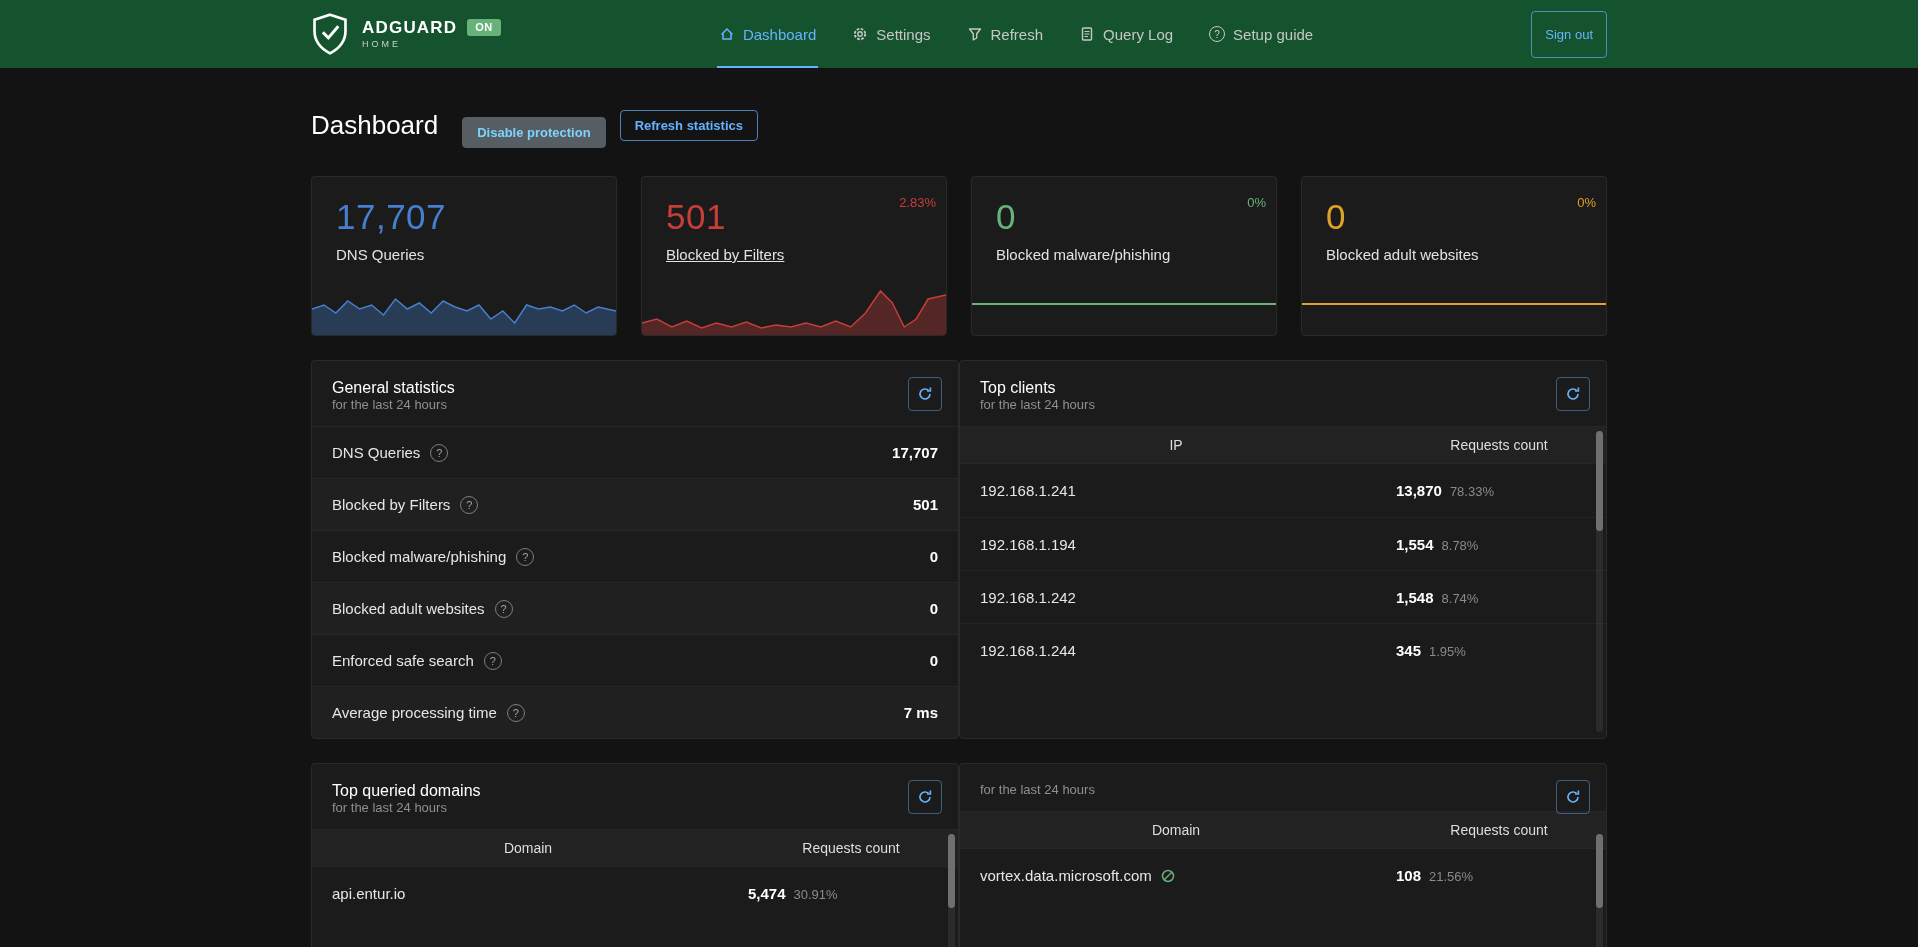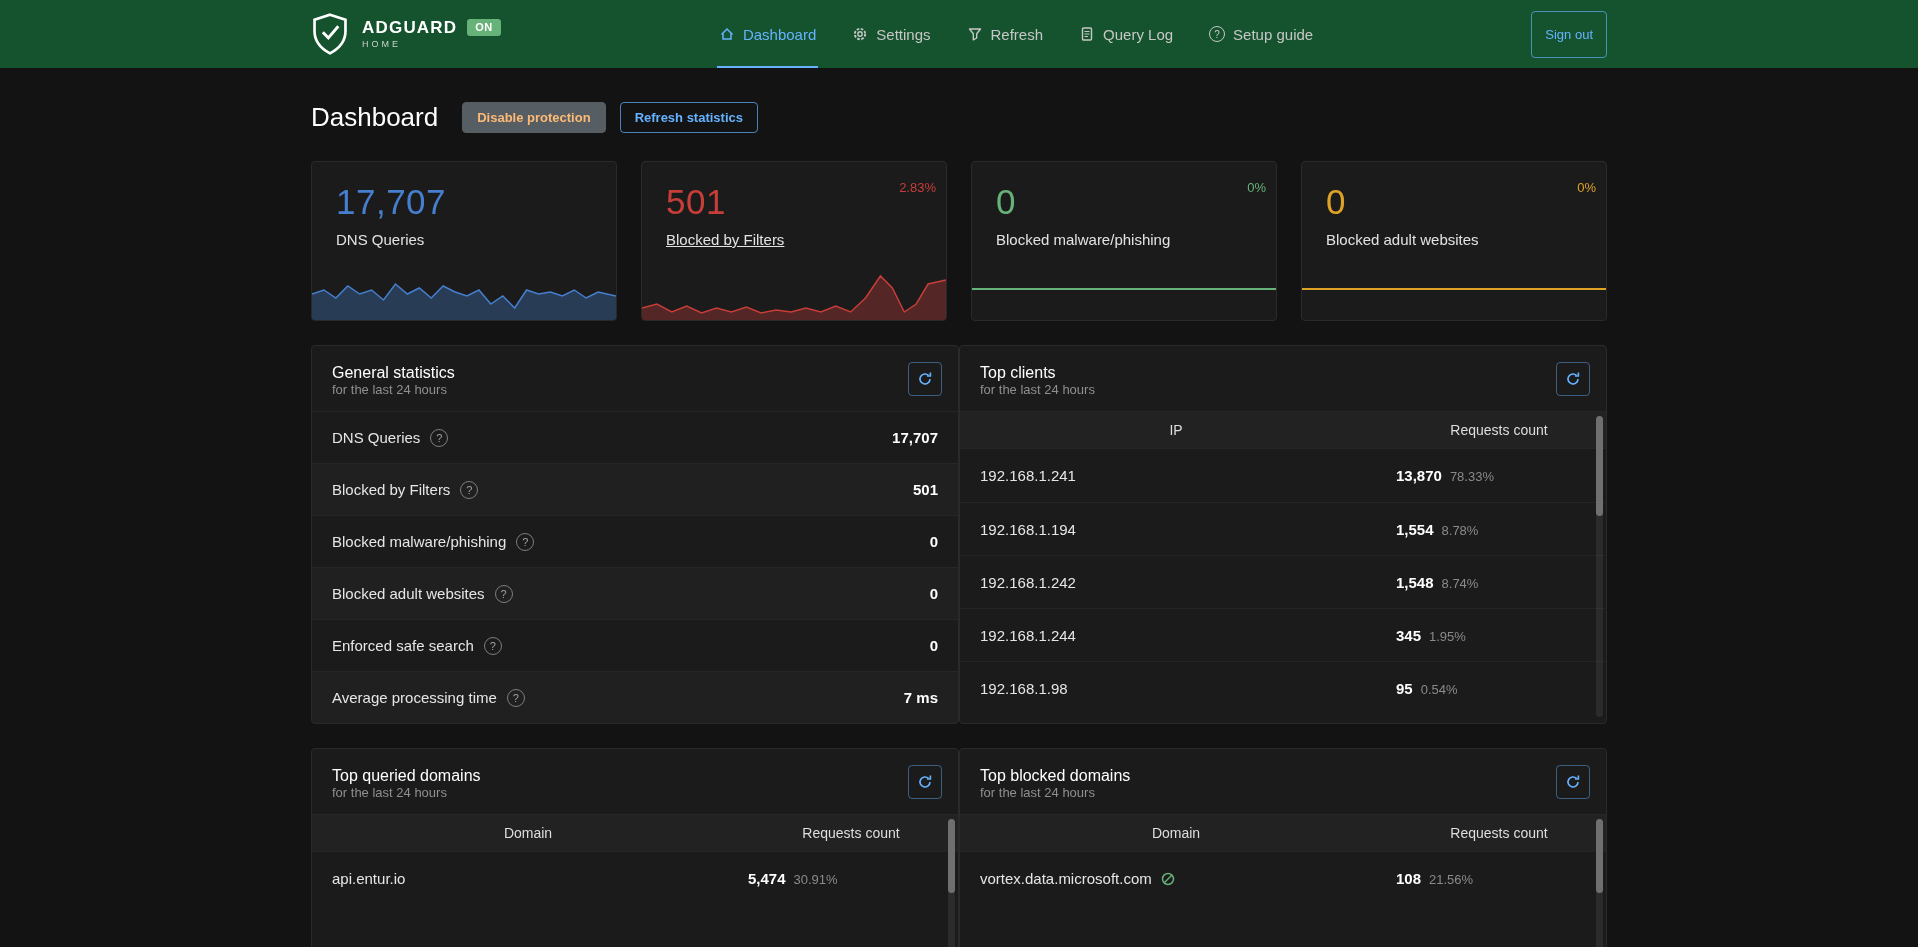--- a/index.html
+++ b/index.html
@@ -27,21 +27,21 @@
   .nav-link svg, .nav-link .q-circle { flex:none; }
   .q-circle { width:16px; height:16px; border:1.4px solid currentColor; border-radius:50%; font-size:10px; display:flex; align-items:center; justify-content:center; }
   .signout-wrap { display:flex; align-items:center; }
   .btn-signout { background:transparent; border:1px solid rgba(102,178,255,.65); color:#66b2ff; font-size:13px; padding:15px 13px; border-radius:4px; cursor:pointer; font-family:inherit; }
 
   
   .main { padding-top:34px; }
   .page-head { display:flex; align-items:center; gap:14px; margin-bottom:28px; }
   .page-title { font-size:26px; font-weight:500; color:#fff; margin-right:10px; }
   .btn { font-family:inherit; font-size:13px; font-weight:600; padding:7px 14px; border-radius:4px; cursor:pointer; }
-  .btn-gray { background:#565e64; border:1px solid #565e64; color:#fdba74; }
+  .btn-gray { background:#565e64; border:1px solid #565e64; color:#7dd3fc;margin-top:15px; }
   .btn-outline { background:transparent; border:1px solid rgba(102,178,255,.7); color:#66b2ff; }
 
   
   .stat-grid { display:grid; grid-template-columns:repeat(4,1fr); gap:24px; }
   .stat-card { position:relative; height:160px; background:#1b1b1b; border:1px solid #2a2a2a; border-radius:4px; overflow:hidden; padding:20px 24px; }
   .stat-value { font-size:35px; font-weight:500; letter-spacing:.5px; }
   .stat-label { margin-top:9px; font-size:15px; color:#e3e3e3; }
   a.stat-label { display:inline-block; text-decoration:underline; color:#e3e3e3; cursor:pointer; }
   .stat-percent { position:absolute; top:18px; right:10px; font-size:13px; }
   .spark { position:absolute; left:0; bottom:0; width:100%; height:52px; display:block; }
@@ -296,30 +296,20 @@
         <div class="t-row">
           <span class="t-main">192.168.1.244</span>
           <span class="t-count-block">
             <span class="count-line">
                 <span class="count-num">345</span>
                 <span class="count-pct">1.95%</span>
               </span>
             <span class="bar"><span class="bar-fill" style="width: 1.95%; background: rgb(199, 62, 57);"></span></span>
           </span>
         </div>
-        <div class="t-row">
-          <span class="t-main">192.168.1.98</span>
-          <span class="t-count-block">
-            <span class="count-line">
-                <span class="count-num">95</span>
-                <span class="count-pct">0.54%</span>
-              </span>
-            <span class="bar"><span class="bar-fill" style="width: 0.54%; background: rgb(199, 62, 57);"></span></span>
-          </span>
-        </div>
       </div>
       <div class="vscroll">
         <span class="vscroll-track"></span>
         <span class="vscroll-thumb thumb-lg"></span>
       </div>
     </div>
 
   </div>
 
   <div class="grid-2">
@@ -352,21 +342,20 @@
         </div>
       </div>
       <div class="vscroll">
         <span class="vscroll-track"></span>
         <span class="vscroll-thumb thumb-sm"></span>
       </div>
     </div>
 
     <div class="panel tall">
       <div class="panel-head">
-        <div class="panel-title">Top blocked domains</div>
         <div class="panel-sub">for the last 24 hours</div>
         <button class="refresh-btn">
           <svg width="16" height="16" viewBox="0 0 16 16">
             <path d="M13 8a5 5 0 1 1-1.5-3.6" fill="none" stroke="currentColor" stroke-width="1.6"></path>
             <path d="M13.4 1.6v3.4H10" fill="none" stroke="currentColor" stroke-width="1.6"></path>
           </svg>
         </button>
       </div>
       <div class="t-head">
         <span class="col-main">Domain</span>

